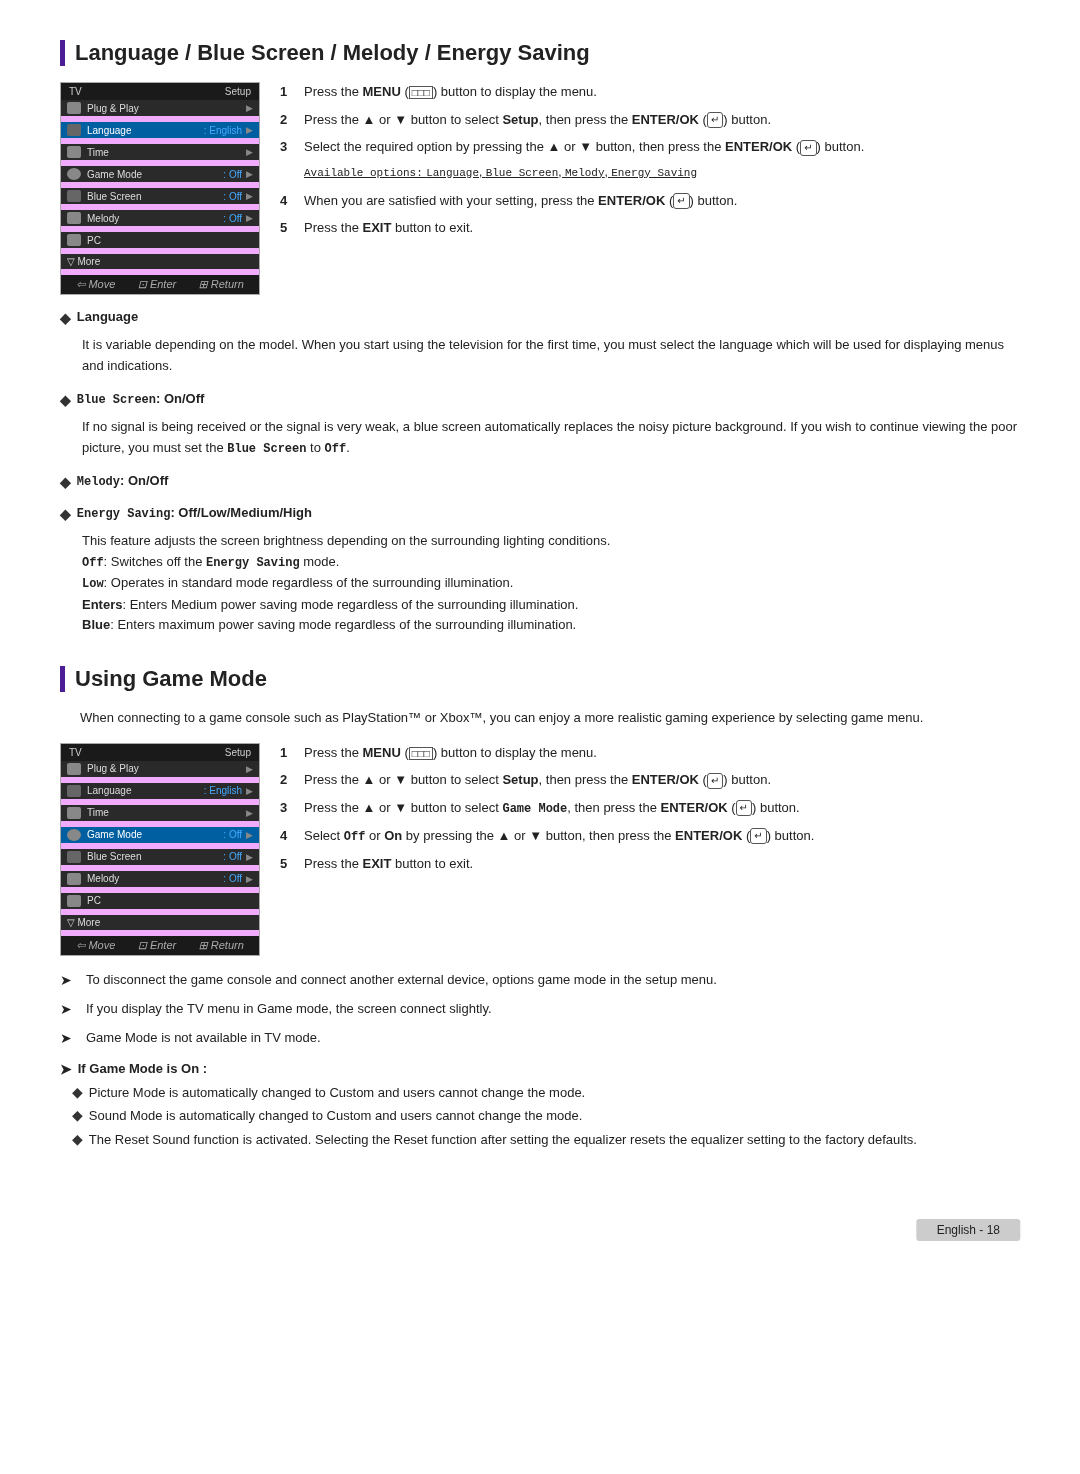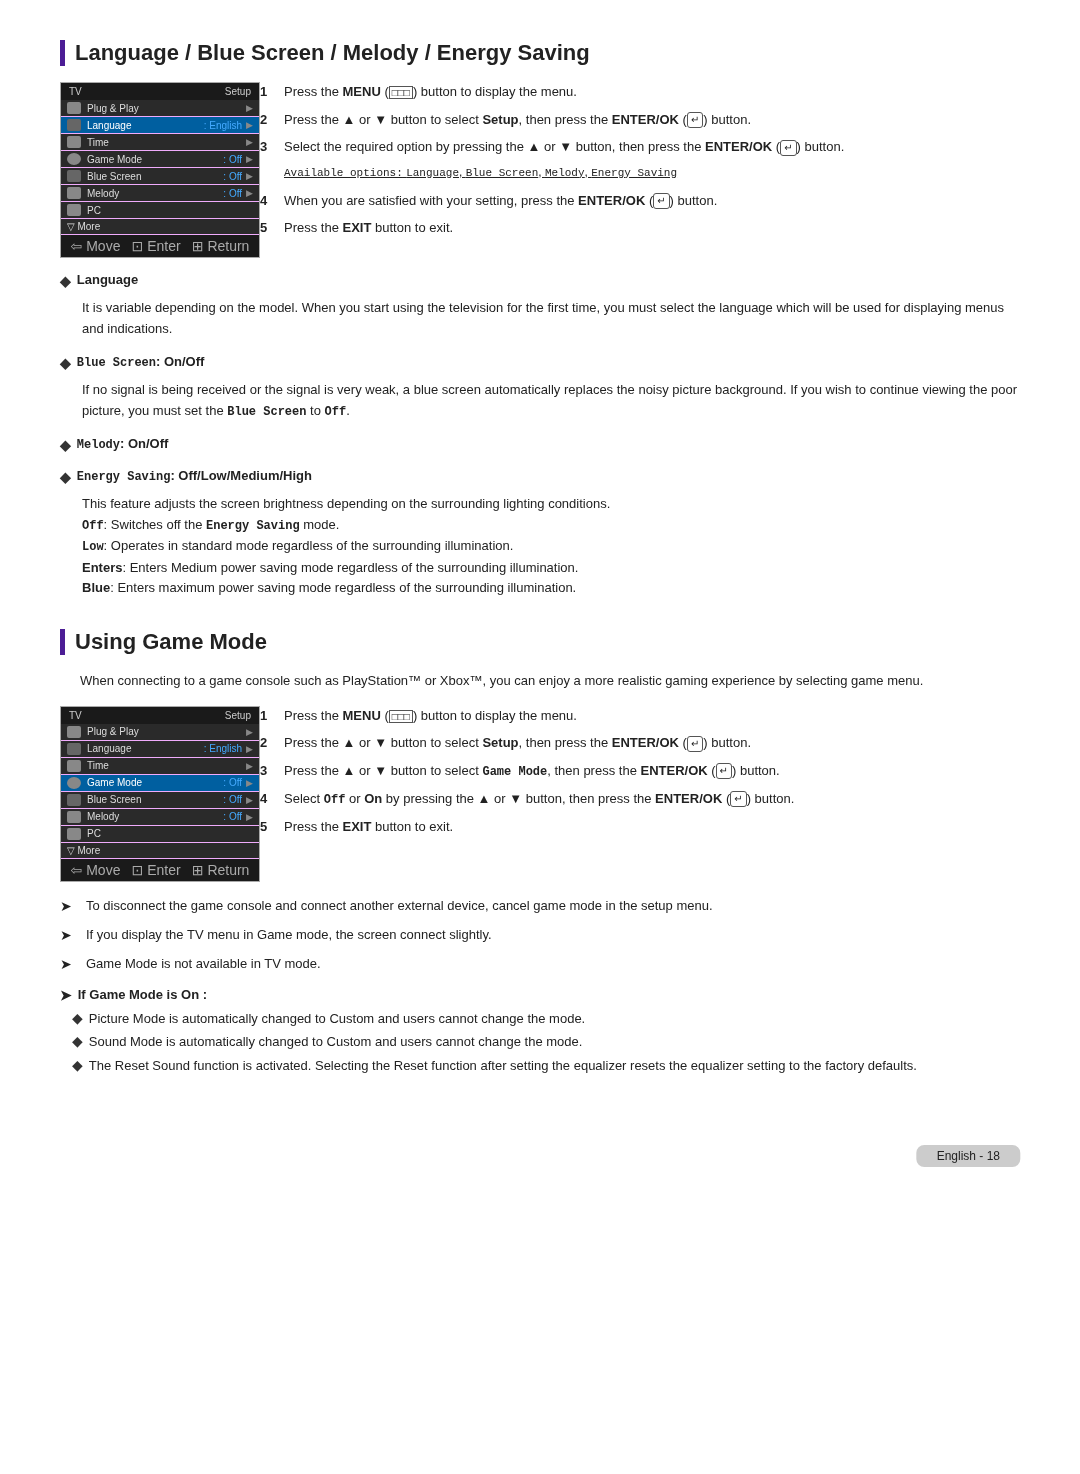--- a/index.html
+++ b/index.html
@@ -23,20 +23,21 @@
       margin-bottom: 16px;
     }
 
     .section-header h1 {
       font-size: 22px;
       font-weight: bold;
     }
 
     .content-area {
       display: flex;
+      gap: 20px;
       margin-bottom: 14px;
     }
 
     .menu-screenshot {
       flex: 0 0 200px;
       border: 1px solid #aaa;
       background: #2a2a2a;
       color: #fff;
       font-size: 11px;
       padding: 0;
@@ -51,21 +52,21 @@
       font-size: 10px;
       color: #ccc;
     }
 
     .menu-item {
       display: flex;
       align-items: center;
       padding: 2px 6px;
       font-size: 10px;
       color: #ddd;
-      border-bottom: 1px solid #f0abfc;
+      border-bottom: 6px solid #f0abfc;
     }
 
     .menu-item.highlighted {
       background: #005fa0;
       color: #fff;
     }
 
     .menu-item .item-icon {
       width: 14px;
       height: 12px;
@@ -88,22 +89,23 @@
     .menu-item .item-arrow {
       color: #888;
       font-size: 9px;
     }
 
     .menu-footer {
       display: flex;
       justify-content: space-around;
       background: #1a1a1a;
       padding: 3px 4px;
-      font-size: 14px;
+      font-size: 11px;
       color: #aaa;
+      font-style: italic;
     }
 
     .steps-area {
       flex: 1;
     }
 
     .step {
       display: flex;
       gap: 8px;
       margin-bottom: 8px;
@@ -201,21 +203,21 @@
       margin-bottom: 4px;
       line-height: 1.5;
     }
 
     .page-footer {
       text-align: center;
       margin-top: 40px;
       padding: 4px 20px;
       display: inline-block;
       background: #ccc;
-      border-radius: 8px;
+      border-radius: 3px;
       font-size: 12px;
       position: relative;
       left: 50%;
       transform: translateX(-50%);
     }
 
     .enter-ok-icon {
       display: inline-block;
       border: 1px solid #555;
       border-radius: 3px;
@@ -468,21 +470,21 @@
         <span class="step-num bold">5</span>
         <span class="step-text">
           Press the <strong>EXIT</strong> button to exit.
         </span>
       </div>
     </div>
   </div>
 
   <div class="arrow-note">
     <span class="arrow-symbol">➤</span>
-    <span>To disconnect the game console and connect another external device, cancel game mode in the setup menu.</span>
+    <span>To disconnect the game console and connect another external device, options game mode in the setup menu.</span>
   </div>
   <div class="arrow-note">
     <span class="arrow-symbol">➤</span>
     <span>If you display the TV menu in Game mode, the screen connect slightly.</span>
   </div>
   <div class="arrow-note">
     <span class="arrow-symbol">➤</span>
     <span>Game Mode is not available in TV mode.</span>
   </div>
 

